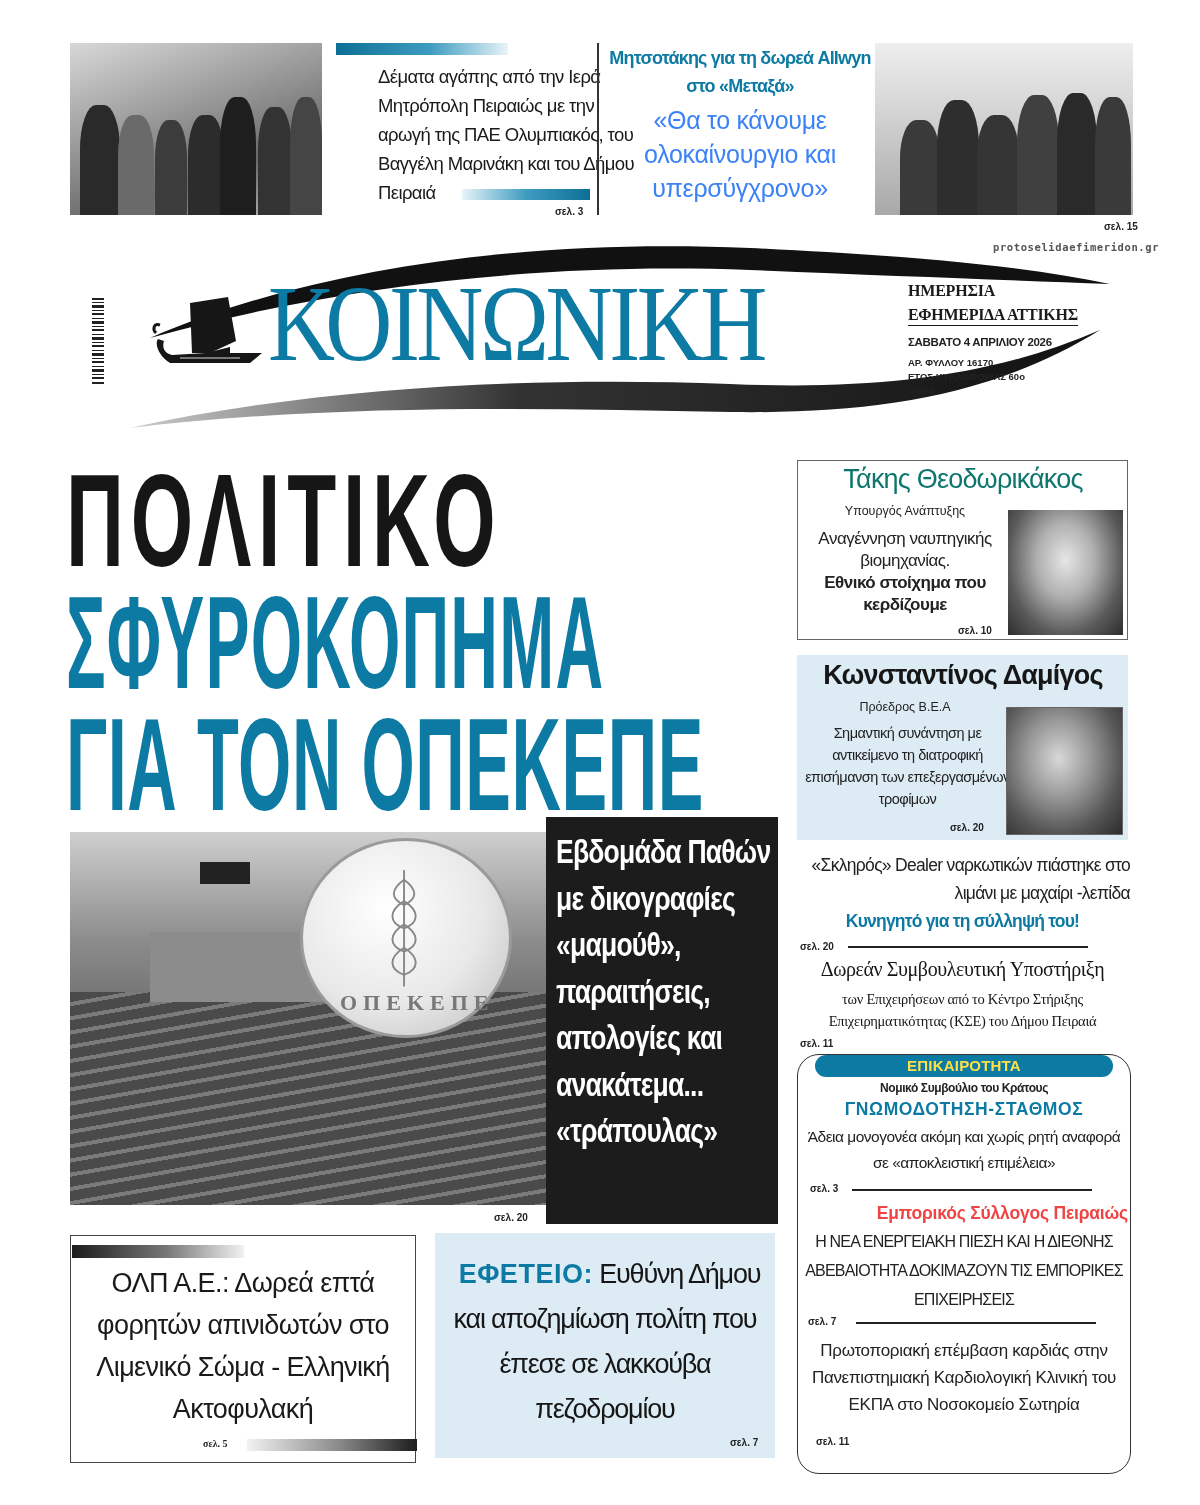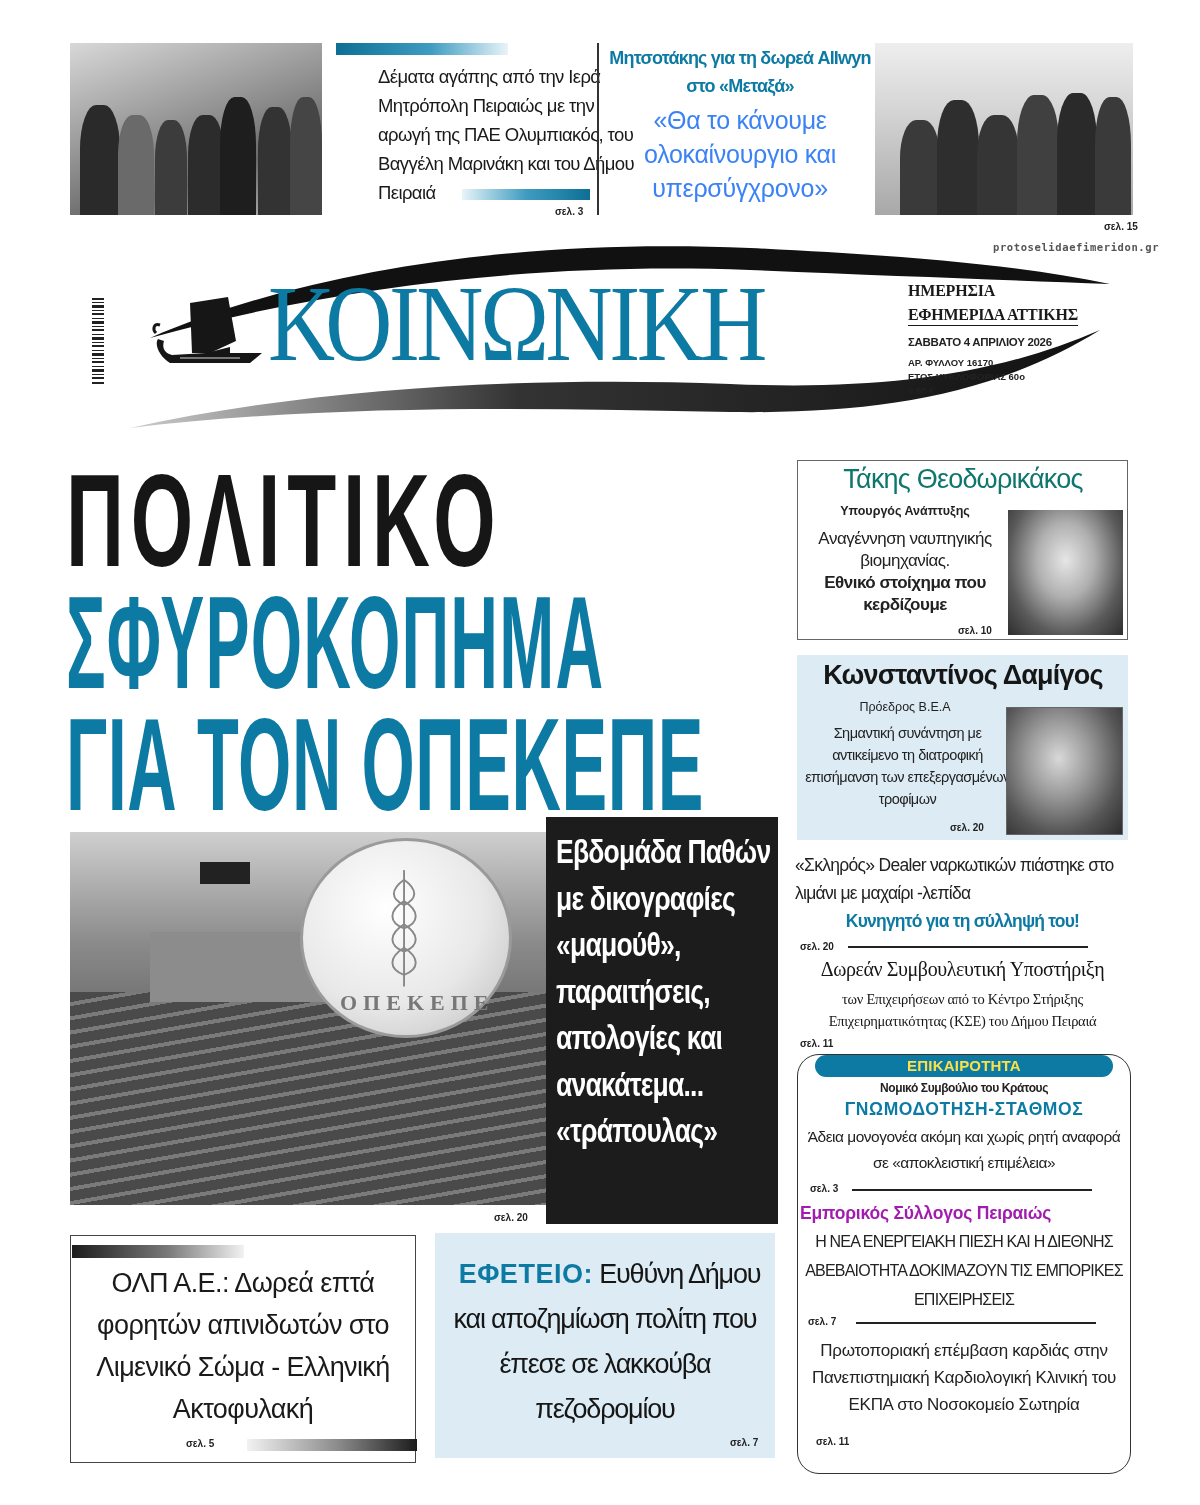--- a/index.html
+++ b/index.html
@@ -49,65 +49,65 @@
   #coin-text { left: 340px; top: 990px; width: 140px; font-family: "Liberation Serif", serif; font-size: 22px; font-weight: bold; color: #777; text-align: center; letter-spacing: 6px; }
   #main-photo-page { left: 494px; top: 1212px; }
 
   
   #dark-box { left: 546px; top: 817px; width: 232px; height: 407px; background: #1c1c1c; }
   #dark-text { left: 556px; top: 828px; width: 220px; font-size: 34px; line-height: 46.5px; font-weight: bold; color: #ffffff; letter-spacing: -1px; transform: scaleX(0.78); transform-origin: left top; width: 282px; }
 
   
   #box-takis { left: 797px; top: 460px; width: 331px; height: 180px; border: 1.5px solid #666; }
   #takis-name { left: 800px; top: 464px; width: 326px; font-size: 27px; font-weight: normal; color: #0f766e; text-align: center; letter-spacing: -0.8px; }
-  #takis-role { left: 815px; top: 504px; width: 180px; font-size: 12.5px; font-weight: bold; color: #222; text-align: center; }
+  #takis-role { left: 815px; top: 504px; width: 180px; font-size: 12.5px; font-weight: normal; color: #222; text-align: center; }
   #takis-body1 { left: 800px; top: 528px; width: 210px; font-size: 17px; line-height: 22px; color: #222; text-align: center; letter-spacing: -0.5px; }
   #takis-body2 { left: 800px; top: 572px; width: 210px; font-size: 17px; line-height: 22px; color: #222; text-align: center; font-weight: bold; letter-spacing: -0.5px; }
   #takis-page { left: 958px; top: 625px; }
   #takis-photo { left: 1008px; top: 510px; width: 115px; height: 125px; background: radial-gradient(ellipse at 50% 40%, #e6e6e6 0%, #b0b0b0 35%, #5a5a5a 70%, #2d2d2d 100%); }
 
   
   #box-damigos { left: 797px; top: 655px; width: 331px; height: 185px; background: #dcebf4; }
   #damigos-name { left: 800px; top: 660px; width: 326px; font-size: 27px; font-weight: bold; color: #161616; text-align: center; letter-spacing: -0.8px; }
   #damigos-role { left: 815px; top: 700px; width: 180px; font-size: 12.5px; color: #222; text-align: center; }
   #damigos-body { left: 800px; top: 722px; width: 215px; font-size: 14.5px; line-height: 22px; color: #222; text-align: center; letter-spacing: -0.5px; }
   #damigos-page { left: 950px; top: 822px; }
   #damigos-photo { left: 1006px; top: 707px; width: 117px; height: 128px; background: radial-gradient(ellipse at 45% 40%, #d8d8d8 0%, #9a9a9a 35%, #555 70%, #2c2c2c 100%); border: 1px solid #666; }
 
   
-  #dealer-body { left: 795px; top: 851px; width: 335px; font-size: 17.5px; line-height: 28px; color: #222; text-align: left; letter-spacing: -0.7px; }
+  #dealer-body { left: 795px; top: 851px; width: 335px; font-size: 17.5px; line-height: 28px; color: #222; text-align: right; letter-spacing: -0.7px; }
   #dealer-hl { left: 795px; top: 907px; width: 335px; font-size: 17.5px; line-height: 28px; color: #0d7aa3; text-align: center; font-weight: bold; letter-spacing: -0.8px; }
   #dealer-page { left: 800px; top: 941px; }
   #dealer-rule { left: 848px; top: 946px; width: 240px; height: 1.5px; background: #222; }
 
   
   #kse-title { left: 795px; top: 958px; width: 335px; font-family: "Liberation Serif", serif; font-size: 20px; color: #161616; text-align: center; letter-spacing: -0.4px; }
   #kse-body { left: 795px; top: 988px; width: 335px; font-family: "Liberation Serif", serif; font-size: 14.5px; line-height: 22px; color: #161616; text-align: center; letter-spacing: -0.3px; }
   #kse-page { left: 800px; top: 1038px; }
 
   
   #news-box { left: 797px; top: 1054px; width: 334px; height: 420px; border: 1.5px solid #333; border-radius: 22px; }
   #news-tag { left: 815px; top: 1055px; width: 298px; height: 22px; background: #0d7aa3; border-radius: 12px; color: #fde047; font-size: 15px; font-weight: bold; text-align: center; line-height: 22px; letter-spacing: 0.2px; }
   #legal-kicker { left: 800px; top: 1081px; width: 328px; font-size: 12px; font-weight: bold; color: #222; text-align: center; letter-spacing: -0.4px; }
   #legal-title { left: 800px; top: 1099px; width: 328px; font-size: 17.5px; font-weight: bold; color: #0d7aa3; text-align: center; letter-spacing: 0.6px; }
   #legal-body { left: 800px; top: 1124px; width: 328px; font-size: 15.5px; line-height: 26px; color: #222; text-align: center; letter-spacing: -0.5px; }
   #legal-page { left: 810px; top: 1183px; }
   #legal-rule { left: 852px; top: 1189px; width: 240px; height: 1.5px; background: #222; }
-  #emporikos-title { left: 800px; top: 1203px; width: 328px; font-size: 17.5px; font-weight: bold; color: #a21caf; text-align: left; letter-spacing: -0.2px; }
+  #emporikos-title { left: 800px; top: 1203px; width: 328px; font-size: 17.5px; font-weight: bold; color: #ef4444; text-align: right; letter-spacing: -0.2px; }
   #emporikos-body { left: 800px; top: 1227px; width: 328px; font-size: 16px; line-height: 29px; color: #222; text-align: center; letter-spacing: -0.8px; }
   #emporikos-page { left: 808px; top: 1316px; }
   #emporikos-rule { left: 856px; top: 1322px; width: 240px; height: 1.5px; background: #222; }
   #cardio-body { left: 800px; top: 1337px; width: 328px; font-size: 17px; line-height: 27px; color: #222; text-align: center; letter-spacing: -0.3px; }
   #cardio-page { left: 816px; top: 1436px; }
 
   
   #olp-box { left: 70px; top: 1235px; width: 346px; height: 228px; border: 1.5px solid #444; }
   #olp-bar-top { left: 72px; top: 1245px; width: 172px; height: 13px; background: linear-gradient(90deg, #1c1c1c 0%, #777 55%, #f2f2f2 100%); }
   #olp-body { left: 74px; top: 1262px; width: 338px; font-size: 27px; line-height: 42px; color: #1a1a1a; text-align: center; letter-spacing: -0.6px; }
-  #olp-page { left: 186px; top: 1438px; }
+  #olp-page { left: 203px; top: 1438px; font-family: Liberation Serif, serif; }
   #olp-bar-bottom { left: 247px; top: 1439px; width: 170px; height: 12px; background: linear-gradient(90deg, #f2f2f2 0%, #888 55%, #1c1c1c 100%); }
 
   
   #efeteio-box { left: 435px; top: 1233px; width: 340px; height: 225px; background: #dcebf4; }
   #efeteio-body { left: 435px; top: 1252px; width: 340px; font-size: 27px; line-height: 45px; color: #161616; text-align: center; letter-spacing: -1.2px; }
   #efeteio-body .lead { font-weight: bold; color: #0d7aa3; letter-spacing: 0.5px; margin-left: 9px; }
   #efeteio-page { left: 730px; top: 1437px; }
 </style>
 </head>
 <body>

